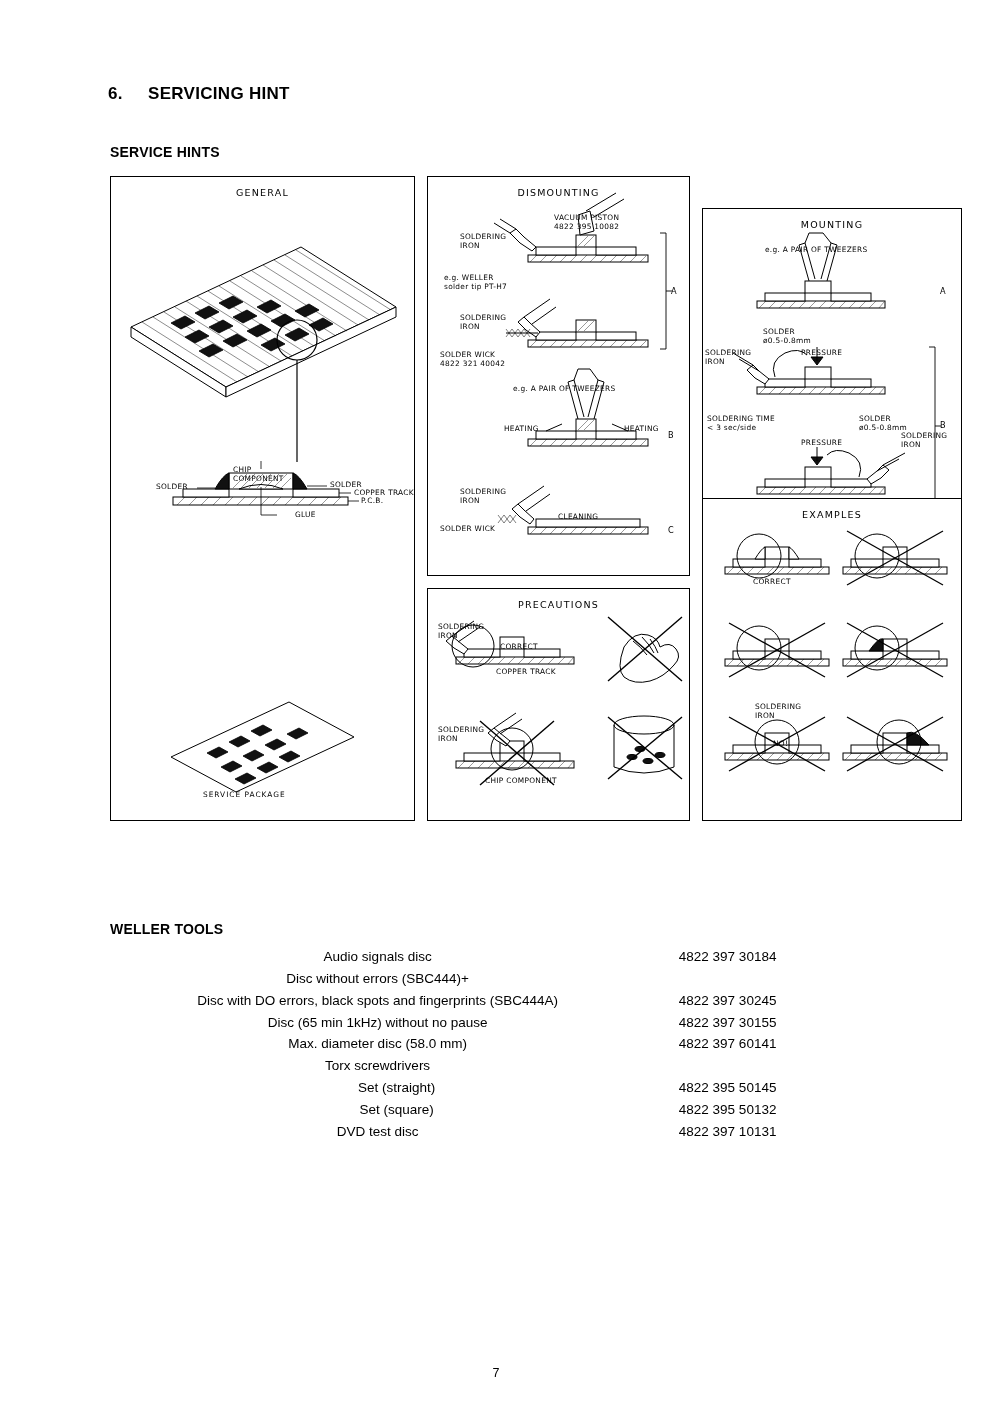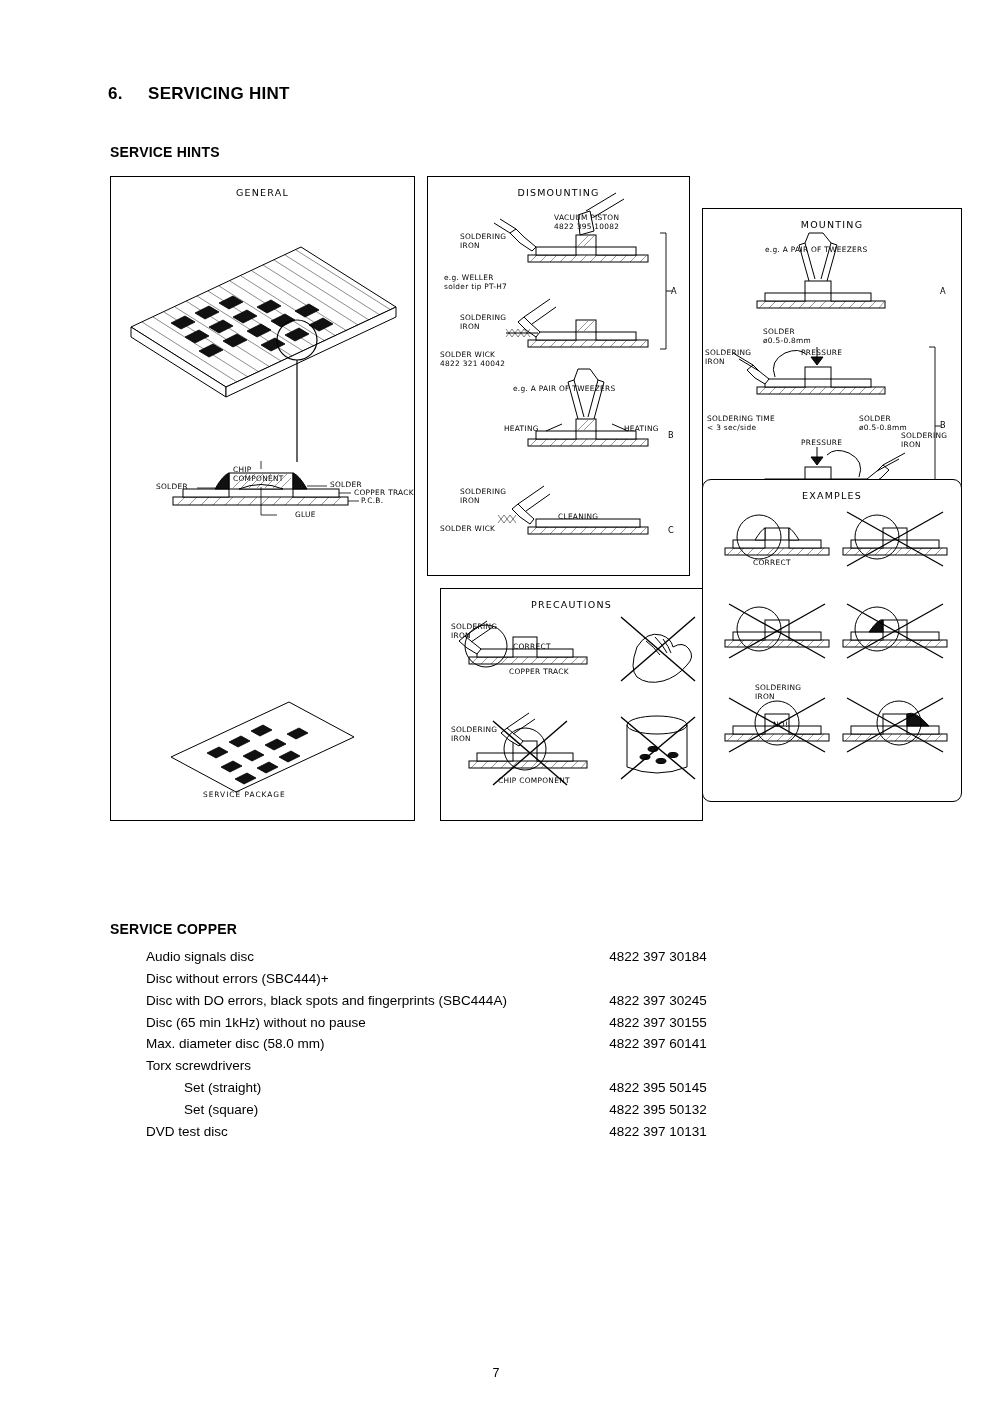--- a/index.html
+++ b/index.html
@@ -57,23 +57,23 @@
     position: absolute;
     width: 100%;
     text-align: center;
     font-family: "DejaVu Sans", sans-serif;
     font-size: 9.5px;
     letter-spacing: 1.2px;
     top: 10px;
   }
   #panel-general { left: 0; top: 0; width: 305px; height: 645px; }
   #panel-dismounting { left: 317px; top: 0; width: 263px; height: 400px; }
-  #panel-precautions { left: 317px; top: 412px; width: 263px; height: 233px; margin-left: 13px; }
+  #panel-precautions { left: 317px; top: 412px; width: 263px; height: 233px; }
   #panel-mounting { left: 592px; top: 0; width: 260px; height: 311px; margin-top: 32px; }
-  #panel-examples { left: 592px; top: 303px; width: 260px; height: 323px; border-radius: 9px; }
+  #panel-examples { left: 592px; top: 322px; width: 260px; height: 323px; }
 
   .dlabel {
     position: absolute;
     font-family: "DejaVu Sans", sans-serif;
     font-size: 7.4px;
     letter-spacing: 0.3px;
     white-space: pre;
     line-height: 1.25;
   }
   .dlabel.big { font-size: 8.2px; }
@@ -81,20 +81,21 @@
   .sv { position: absolute; left: 0; top: 0; }
 
   
   .tools-table {
     position: absolute;
     left: 146px;
     top: 950px;
     width: 700px;
     font-size: 13.5px;
     border-collapse: collapse;
+    text-align: center;
   }
   .tools-table td {
     padding: 0 0 7px 0;
     vertical-align: top;
     font-size: 13.5px;
     line-height: 1.1;
   }
   .tools-table td.code { width: 250px; padding-left: 0; margin-left: 16px; }
   .tools-table td.name { width: 450px; }
   .indent-1 { padding-left: 38px !important; }
@@ -750,21 +751,21 @@
       </svg>
 
       <div class="dlabel" style="left:50px; top:78px;">CORRECT</div>
       <div class="dlabel" style="left:52px; top:203px;">SOLDERING
 IRON</div>
       <div class="dlabel" style="left:70px; top:240px;">NO!</div>
     </div>
 
   </div>
 
-  <div class="section-heading" id="service-tools-heading">SERVICE COPPER</div>
+  <div class="section-heading" id="service-tools-heading">WELLER TOOLS</div>
 
   <table class="tools-table">
     <tbody>
       <tr>
         <td class="name">Audio signals disc</td>
         <td class="code">4822 397 30184</td>
       </tr>
       <tr>
         <td class="name">Disc without errors (SBC444)+</td>
         <td class="code"></td>

